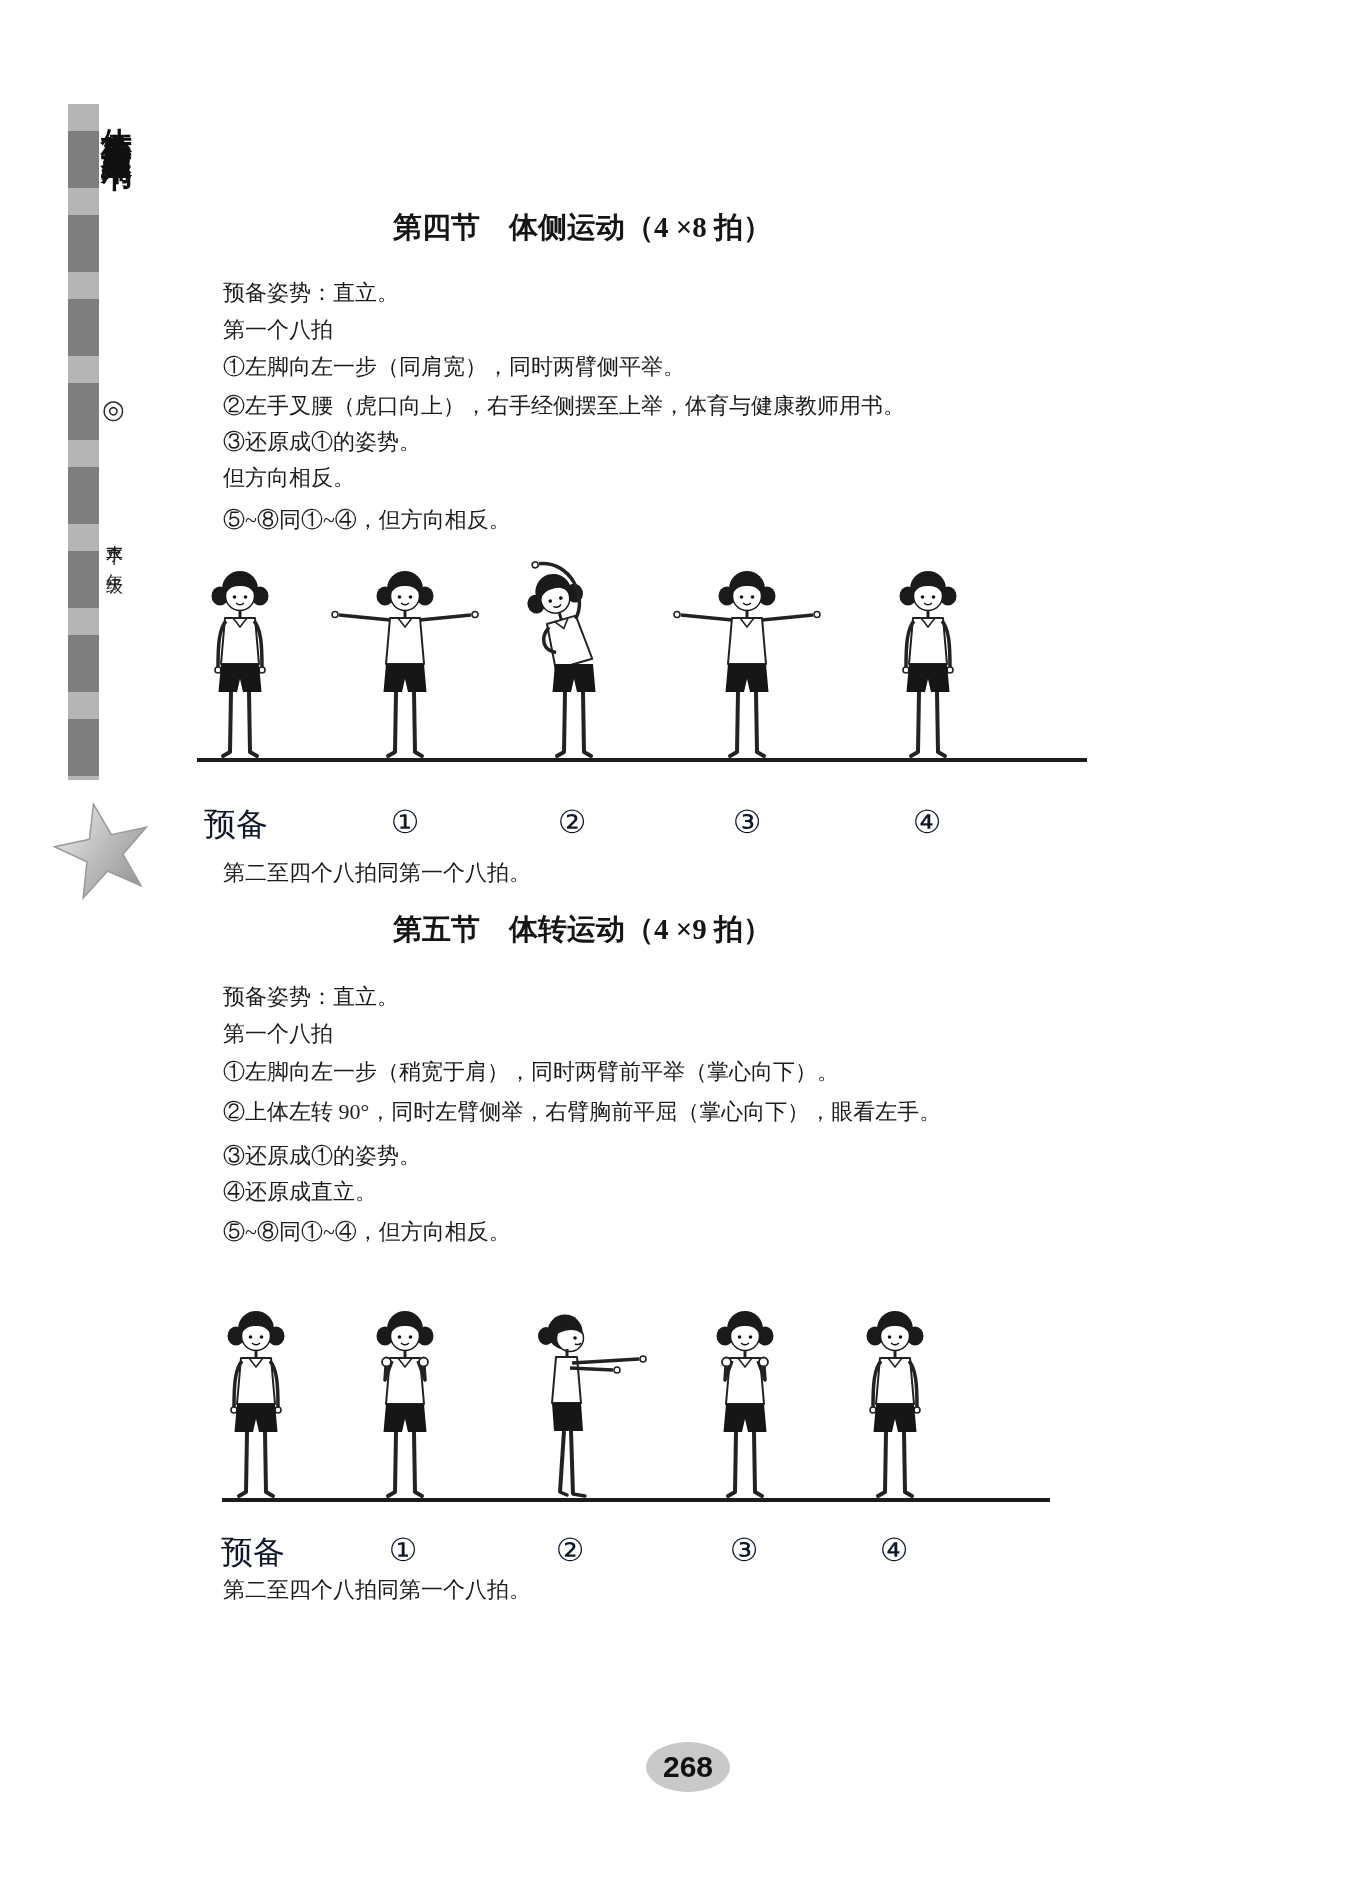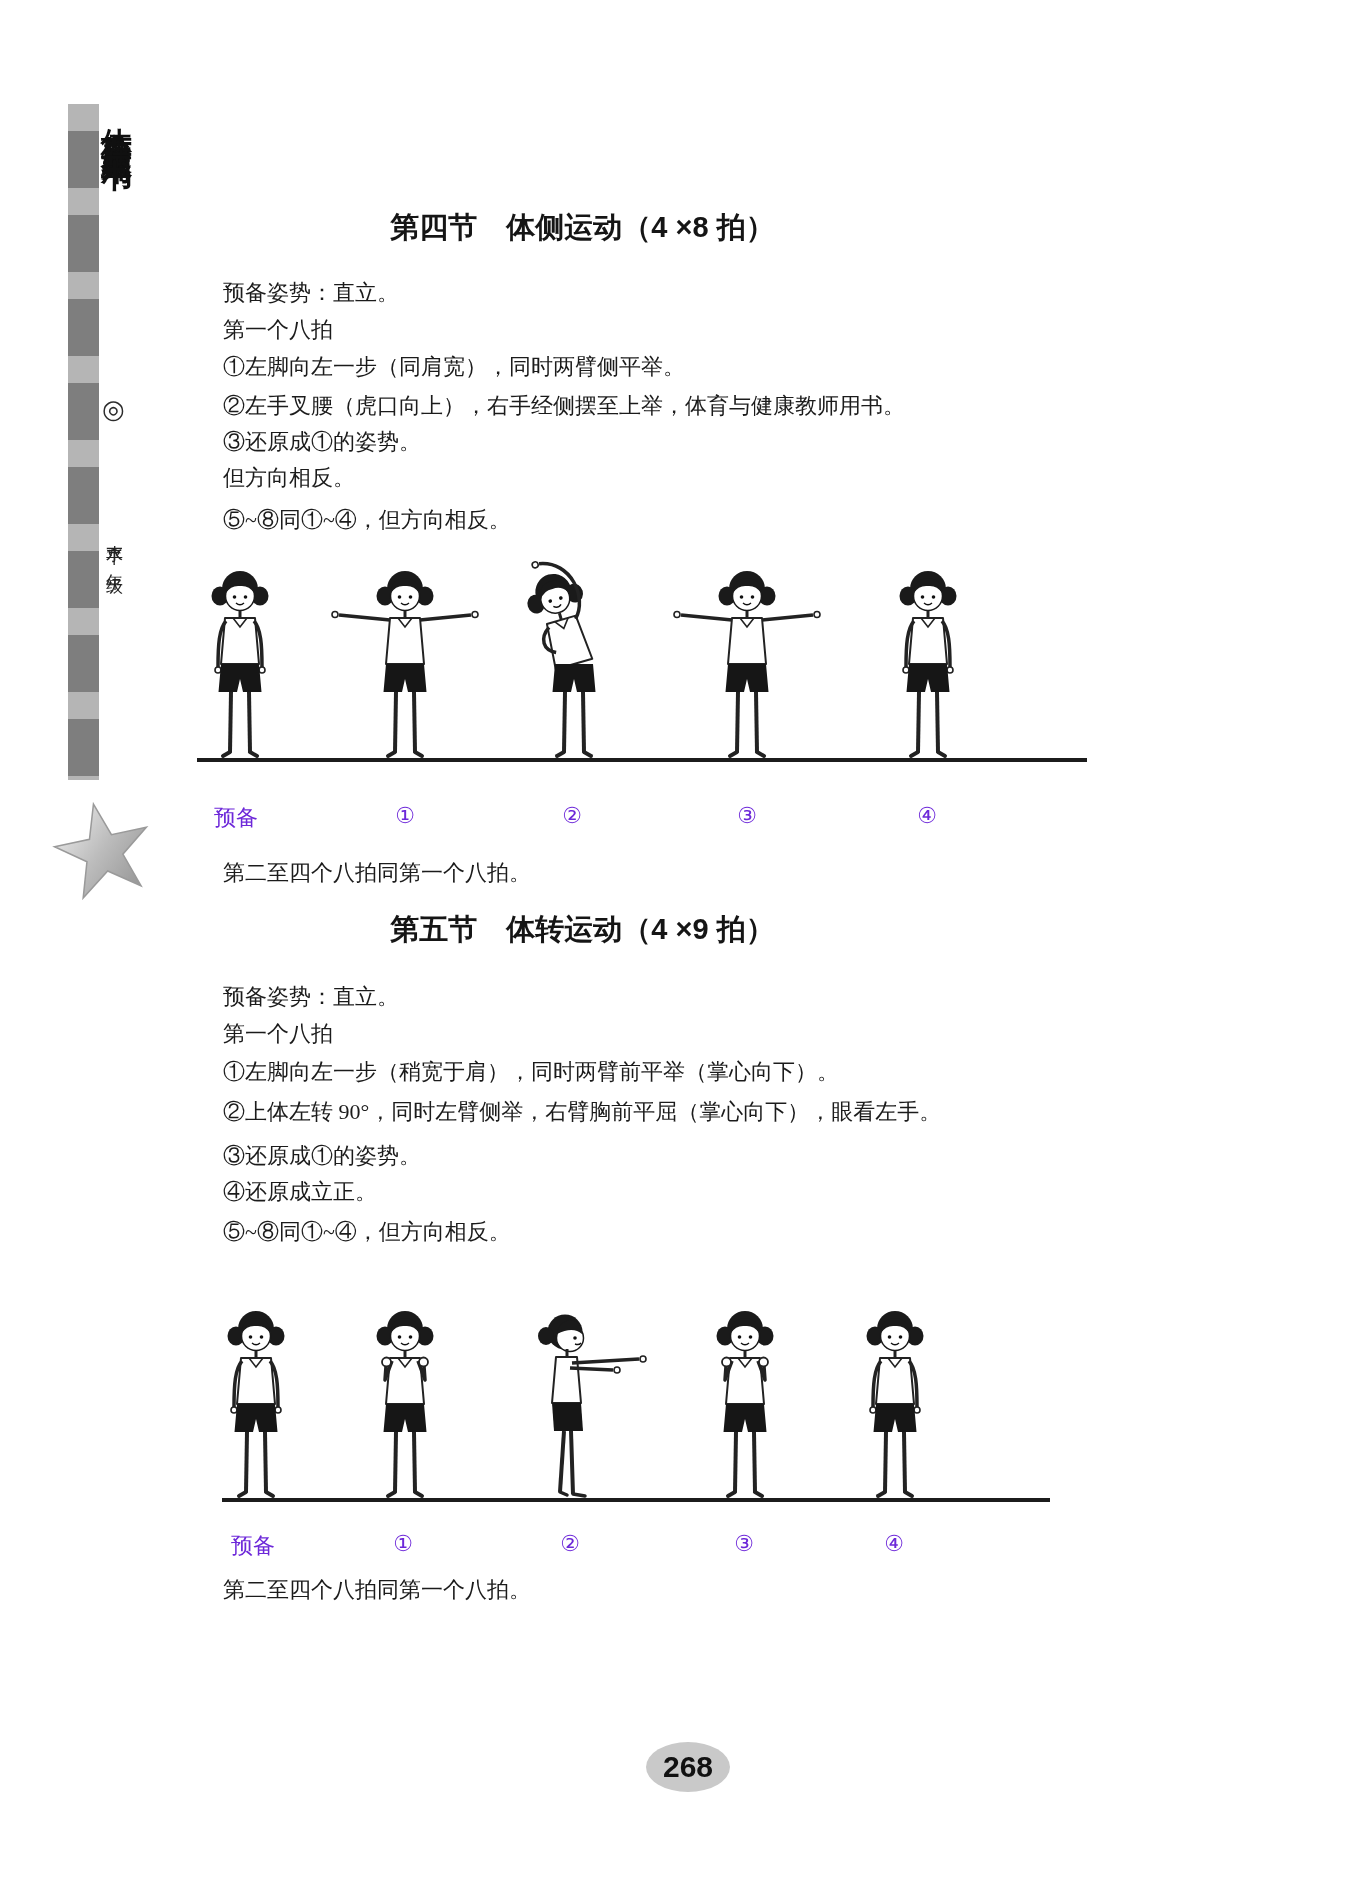--- a/index.html
+++ b/index.html
@@ -12,28 +12,28 @@
   .book-title{position:absolute;left:95px;top:103px;writing-mode:vertical-rl;
     text-orientation:mixed;font-size:31px;font-weight:700;letter-spacing:4px;
     font-family:"Liberation Serif","DejaVu Serif",serif;color:#101010;white-space:nowrap;}
   .book-title-mark{position:absolute;left:102px;top:394px;font-size:26px;color:#2c2c2c;}
   .level-label{position:absolute;left:103px;top:532px;writing-mode:vertical-rl;
     text-orientation:mixed;font-size:17px;letter-spacing:4px;color:#222;white-space:nowrap;}
   .star{position:absolute;left:52px;top:796px;width:102px;height:106px;}
 
   
   .sec-title{position:absolute;left:200px;width:765px;text-align:center;
-    font-family:Liberation Sans, sans-serif;font-weight:700;
+    font-family:Liberation Serif, serif;font-weight:700;
     font-size:29px;color:#151515;white-space:nowrap;}
   .bodyline{position:absolute;left:223px;font-size:22px;white-space:nowrap;color:#1b1b1b;}
 
   
   .ground{position:absolute;height:4px;background:#1c1c1c;}
   .fig{position:absolute;}
-  .cap{position:absolute;transform:translateX(-50%);font-size:22px;color:#6d28d9;white-space:nowrap;}
+  .cap{position:absolute;transform:translateX(-50%);font-size:32px;color:#0f172a;white-space:nowrap;}
 
   
   .page-pill{position:absolute;left:646px;top:1742px;width:84px;height:50px;
     background:#c9c9c9;border-radius:50%;display:flex;align-items:center;justify-content:center;
     font-family:"Liberation Sans","DejaVu Sans",sans-serif;font-weight:700;font-size:30px;color:#111;text-align:center;}
 </style>
 </head>
 <body>
 
 <svg width="0" height="0" style="position:absolute" aria-hidden="true">
@@ -178,21 +178,21 @@
 <div class="cap" style="left:927px;top:803px">④</div>
 
 <div class="bodyline" style="top:858px">第二至四个八拍同第一个八拍。</div>
 
 <div class="sec-title" style="top:910px">第五节　体转运动（4 ×9 拍）</div>
 <div class="bodyline" style="top:982px">预备姿势：直立。</div>
 <div class="bodyline" style="top:1019px">第一个八拍</div>
 <div class="bodyline" style="top:1057px">①左脚向左一步（稍宽于肩），同时两臂前平举（掌心向下）。</div>
 <div class="bodyline" style="top:1097px">②上体左转 90°，同时左臂侧举，右臂胸前平屈（掌心向下），眼看左手。</div>
 <div class="bodyline" style="top:1141px">③还原成①的姿势。</div>
-<div class="bodyline" style="top:1177px">④还原成立正。</div>
+<div class="bodyline" style="top:1177px">④还原成直立。</div>
 <div class="bodyline" style="top:1217px">⑤~⑧同①~④，但方向相反。</div>
 
 <svg class="fig" style="left:211px;top:1305px" width="90" height="196" viewBox="0 0 90 196">
     <use href="#fig-stand"></use>
   </svg>
 <svg class="fig" style="left:360px;top:1305px" width="90" height="196" viewBox="0 0 90 196">
     <use href="#fig-fists"></use>
   </svg>
 <svg class="fig" style="left:515px;top:1308px" width="150" height="194" viewBox="0 0 150 194">
     <use href="#fig-turn"></use>

